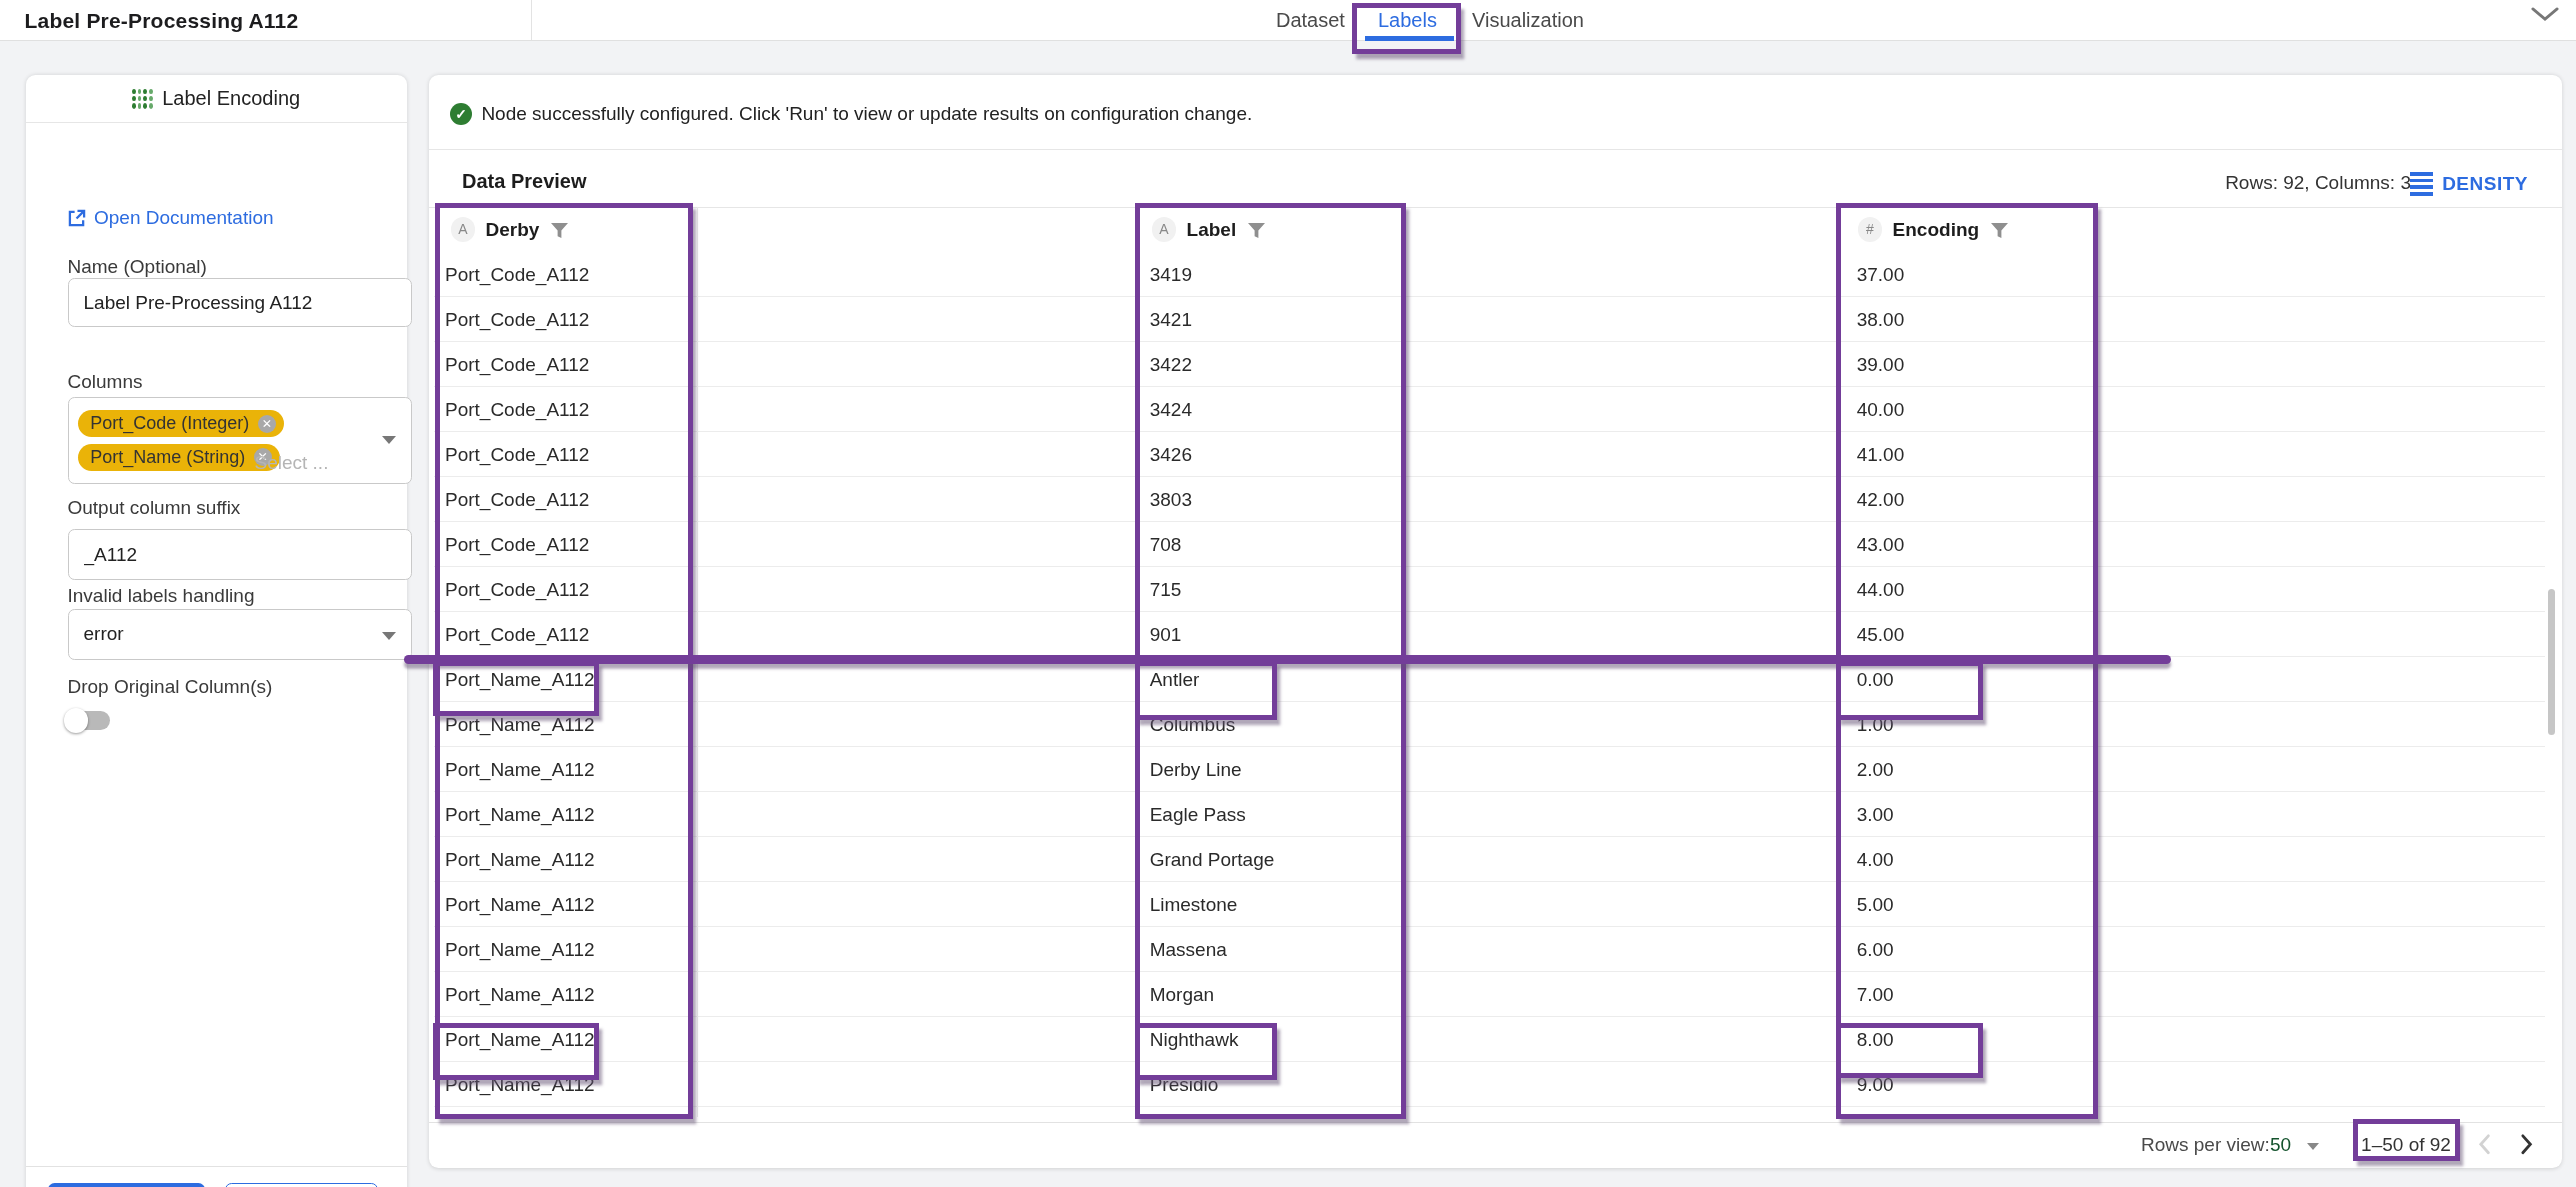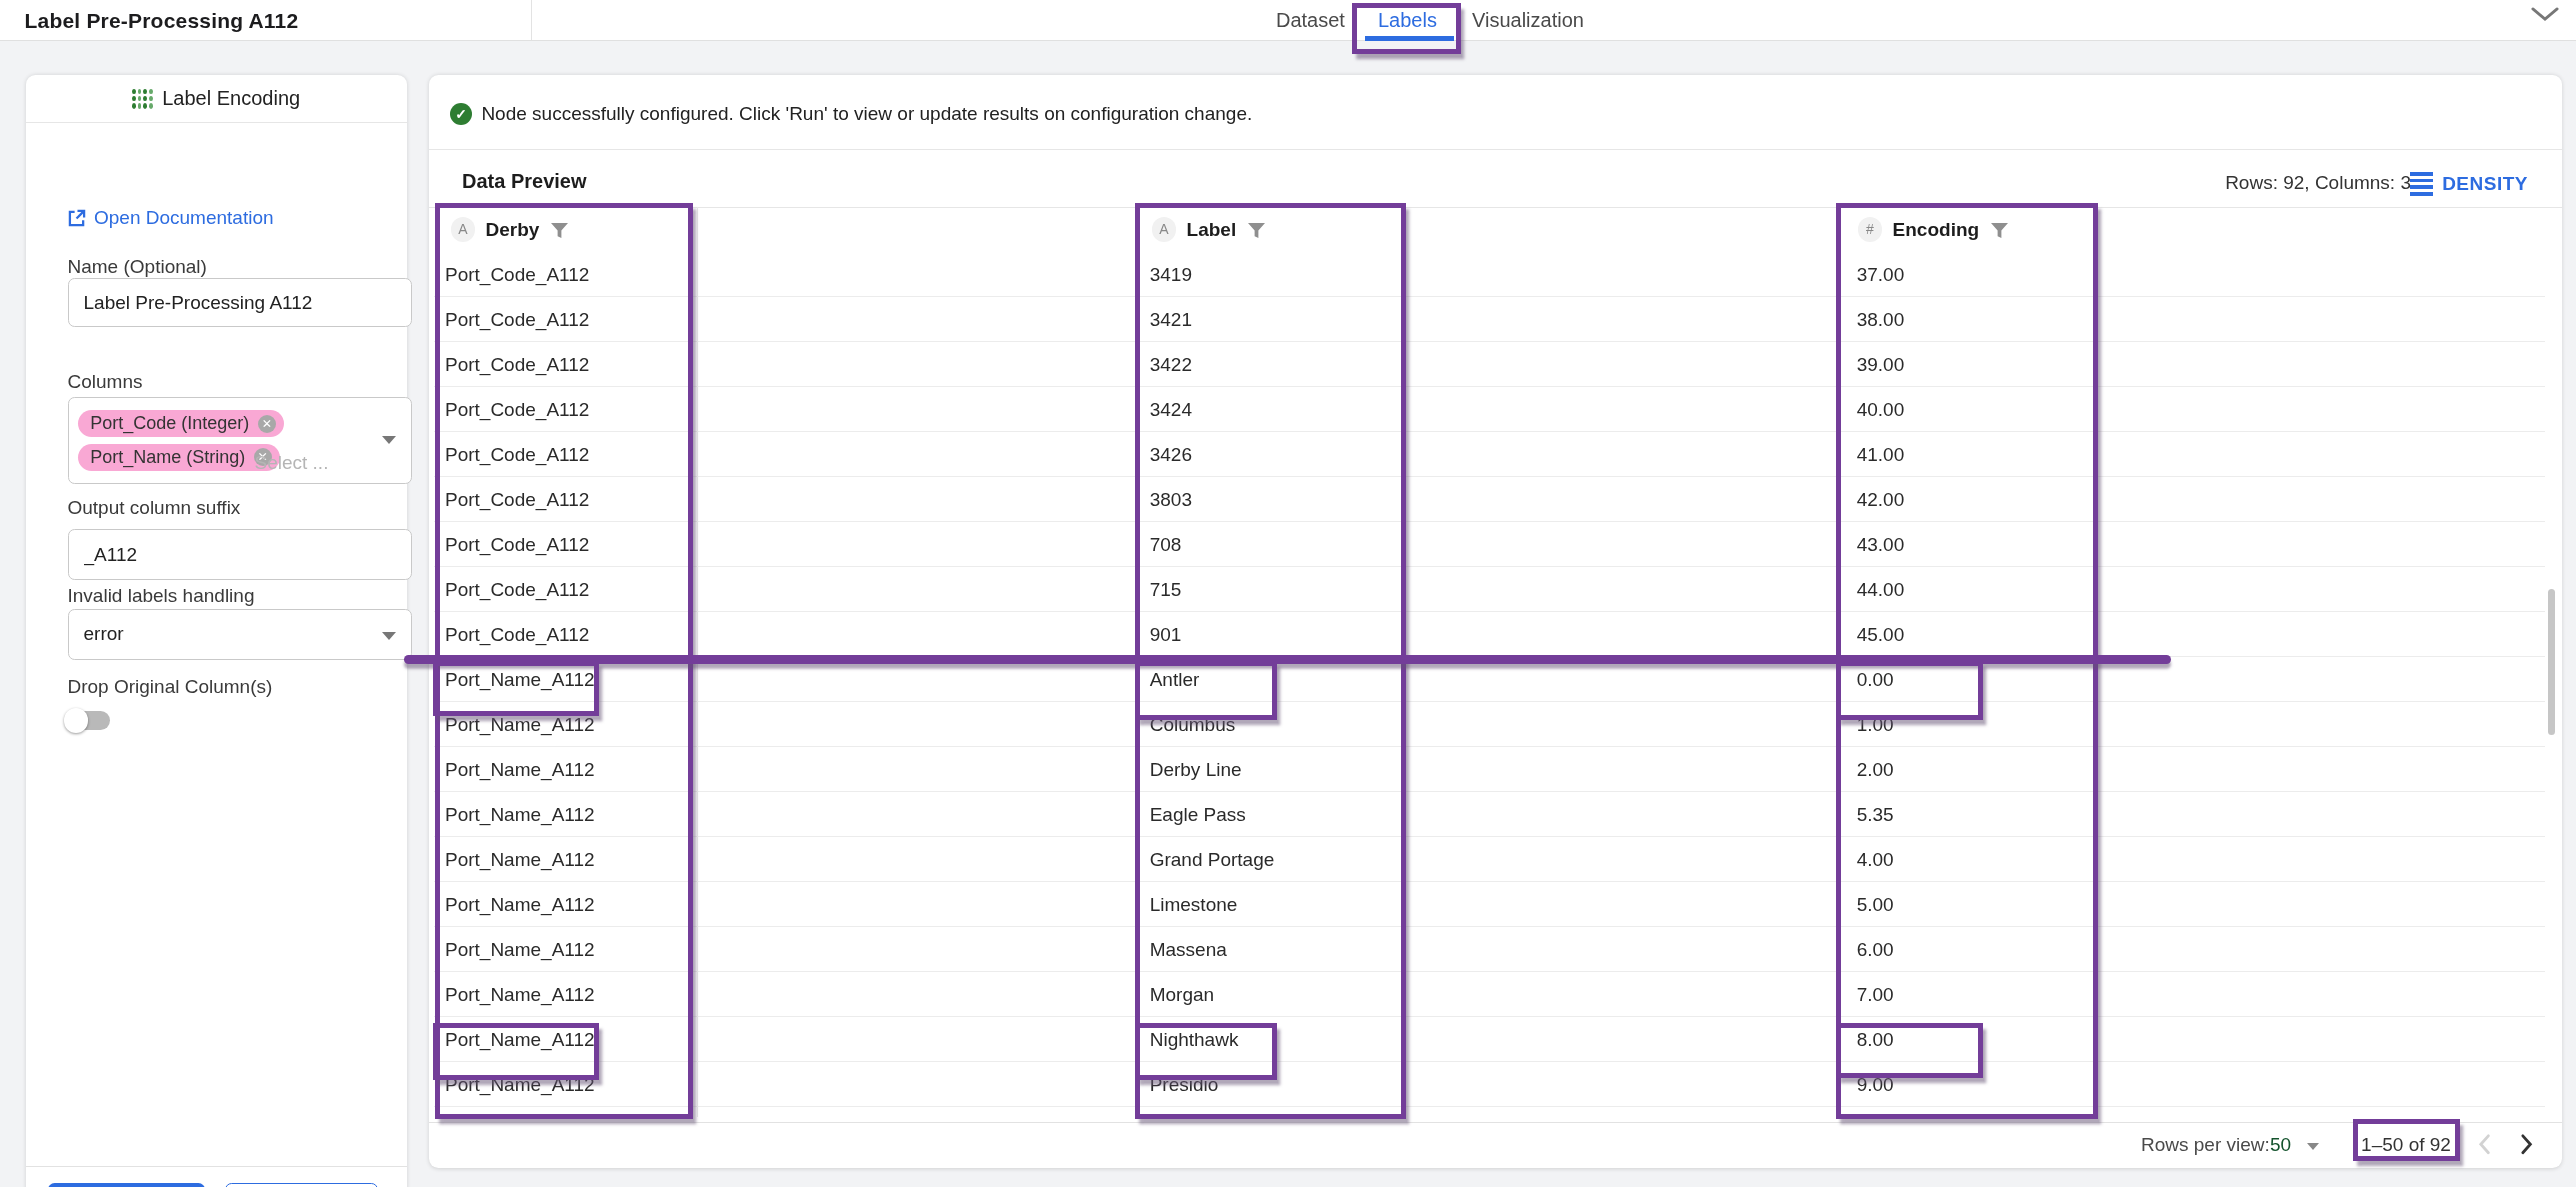--- a/index.html
+++ b/index.html
@@ -21,21 +21,21 @@
   .side{position:absolute;left:25.5px;top:75px;width:381px;height:1163px;background:#fff;border-radius:9.4px;box-shadow:0 0.9px 4.7px rgba(0,0,0,.14)}
   .side-header{height:48px;border-bottom:0.9px solid #e6e6e6;display:flex;align-items:center;justify-content:center;gap:9.4px;font-size:20px;font-weight:500;color:#222}
   .dots{width:21px;height:20px;display:grid;grid-template-columns:repeat(4,1fr);grid-template-rows:repeat(3,1fr);gap:1.9px}
   .dots i{border-radius:50%;background:#2e7d32}
   .dots i:nth-child(2n){background:#66a96a}
   .doc-link{position:absolute;left:42px;top:132px;display:flex;align-items:center;gap:8.5px;color:#2d6ce0;font-size:19px;font-weight:500;cursor:pointer}
   .f-label{position:absolute;left:42px;font-size:19px;color:#3a3a3a}
   .tinput{position:absolute;left:42px;width:344px;height:49px;border:0.9px solid #c9c9c9;border-radius:6.6px;background:#fff;font-size:19px;color:#222;padding-left:15px;font-family:"Liberation Sans",sans-serif}
   .multi{position:absolute;left:42px;top:322px;width:344px;height:87px;border:0.9px solid #c9c9c9;border-radius:6.6px;background:#fff}
   .chips{position:absolute;left:9.4px;top:12.3px;display:flex;flex-direction:column;gap:6.6px;align-items:flex-start}
-  .chip{display:inline-flex;align-items:center;gap:8.5px;height:27px;padding:0 8.5px 0 12.3px;background:#f9a8d4;border-radius:14px;font-size:18px;color:#333}
+  .chip{display:inline-flex;align-items:center;gap:8.5px;height:27px;padding:0 8.5px 0 12.3px;background:#eab308;border-radius:14px;font-size:18px;color:#333}
   .chip .x{width:18px;height:18px;border-radius:50%;background:#a8a8a8;color:#fff;font-size:12.3px;line-height:18px;text-align:center;cursor:pointer}
   .multi .ph{position:absolute;left:186px;top:54px;font-size:19px;color:#b5b5b5}
   .caret{width:0;height:0;border-left:7.5px solid transparent;border-right:7.5px solid transparent;border-top:8.5px solid #777}
   .multi .caret{position:absolute;right:15px;top:38px}
   .selectbox{position:absolute;left:42px;top:534px;width:344px;height:51px;border:0.9px solid #c9c9c9;border-radius:6.6px;background:#fff;cursor:pointer}
   .selectbox .val{position:absolute;left:15px;top:13.2px;font-size:19px;color:#222}
   .selectbox .caret{position:absolute;right:15px;top:22px}
   .toggle{position:absolute;left:41px;top:636px;width:43px;height:19px;border-radius:9.4px;background:#b9b9b9;cursor:pointer}
   .toggle .knob{position:absolute;left:-2.8px;top:-2.8px;width:24.5px;height:24.5px;border-radius:50%;background:#fff;box-shadow:0 0.9px 2.8px rgba(0,0,0,.4)}
   .side-footer{position:absolute;left:0;bottom:0;width:100%;height:72px;border-top:0.9px solid #e2e2e2}
@@ -277,21 +277,21 @@
         <div class="tcell c2">1.00</div>
       </div>
       <div class="trow">
         <div class="tcell c0">Port_Name_A112</div>
         <div class="tcell c1">Derby Line</div>
         <div class="tcell c2">2.00</div>
       </div>
       <div class="trow">
         <div class="tcell c0">Port_Name_A112</div>
         <div class="tcell c1">Eagle Pass</div>
-        <div class="tcell c2">5.35</div>
+        <div class="tcell c2">3.00</div>
       </div>
       <div class="trow">
         <div class="tcell c0">Port_Name_A112</div>
         <div class="tcell c1">Grand Portage</div>
         <div class="tcell c2">4.00</div>
       </div>
       <div class="trow">
         <div class="tcell c0">Port_Name_A112</div>
         <div class="tcell c1">Limestone</div>
         <div class="tcell c2">5.00</div>

